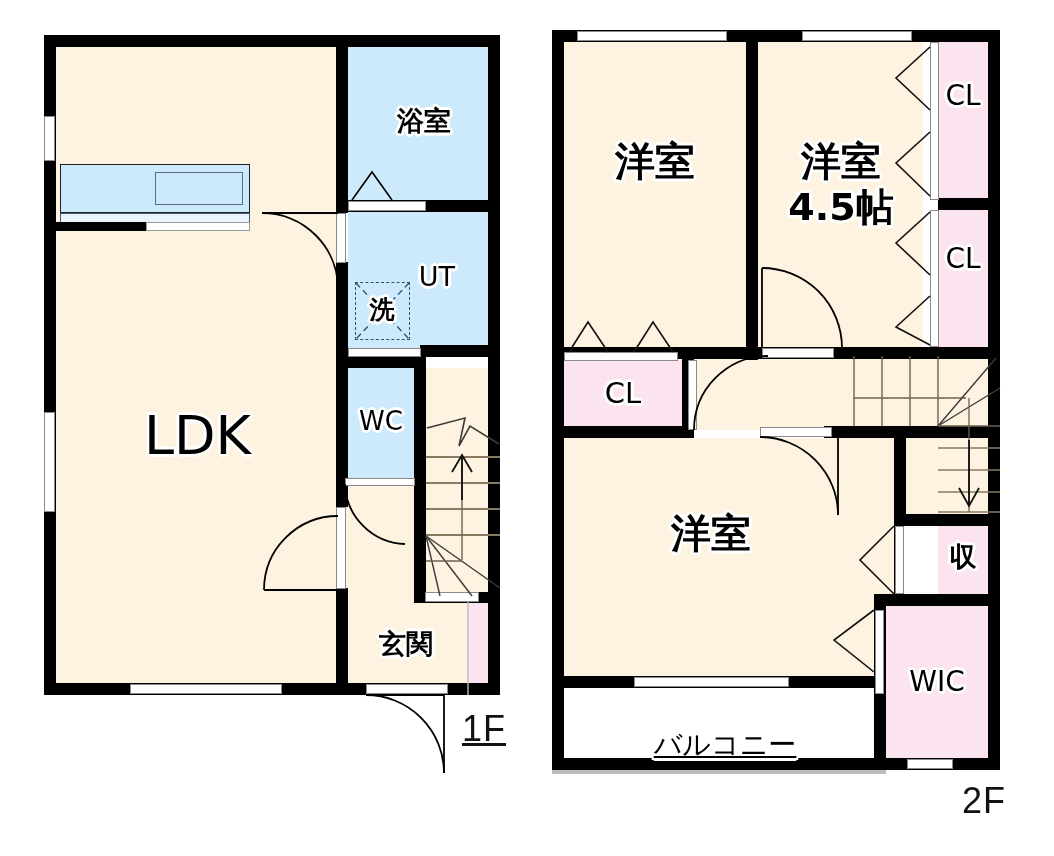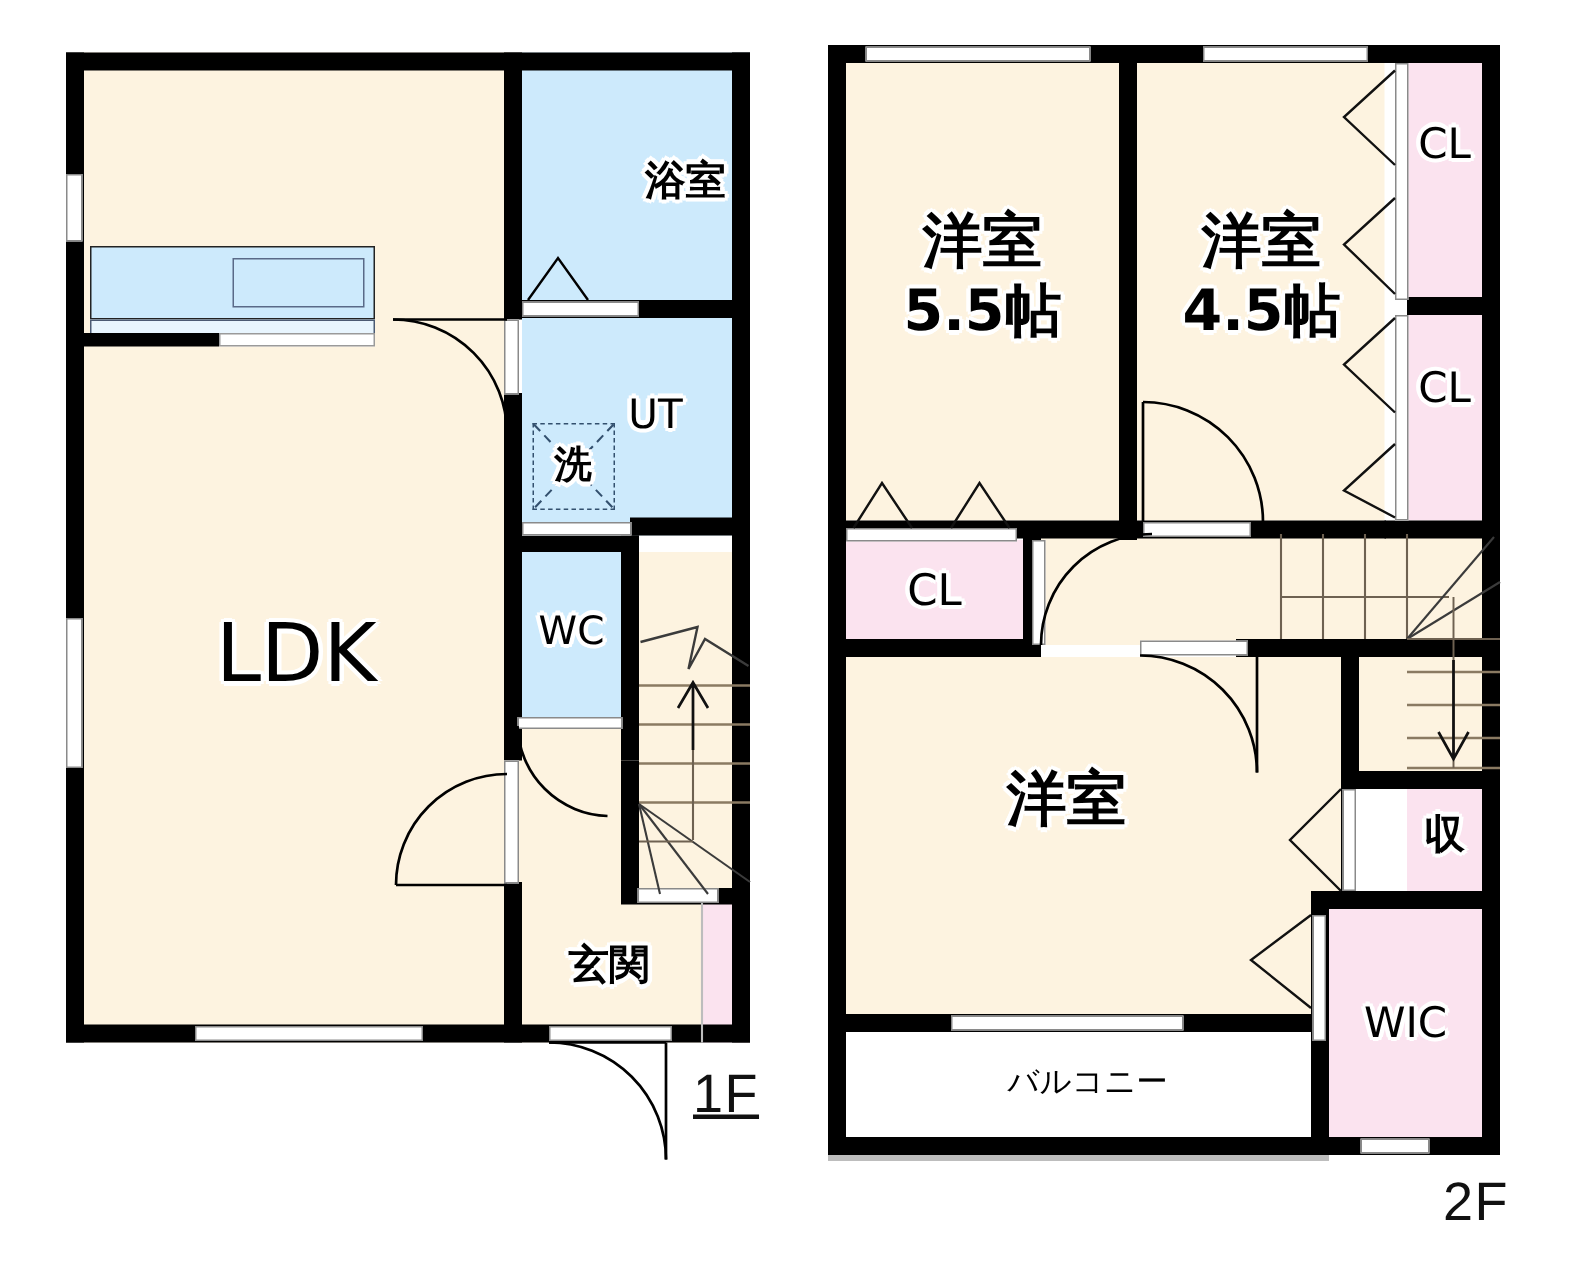--- a/index.html
+++ b/index.html
@@ -137,21 +137,21 @@
     <path d="M 462 500 L 462 455 M 452 472 L 462 455 L 472 472" fill="none" stroke="#111" stroke-width="1.8"></path>
 
     <line x1="426" y1="536" x2="500" y2="588" stroke="#3b3b3b" stroke-width="1.4"></line>
     <line x1="426" y1="536" x2="472" y2="596" stroke="#3b3b3b" stroke-width="1.4"></line>
     <line x1="426" y1="536" x2="440" y2="596" stroke="#3b3b3b" stroke-width="1.4"></line>
     <line x1="426" y1="561" x2="462" y2="561" stroke="#6e6151" stroke-width="1.4"></line>
   </svg>
 
   <div class="label lbl-jp" style="left:100px;top:408px;width:195px;font-size:54px;font-weight:500;">LDK</div>
 
-  <div class="label lbl-jp" style="left:364px;top:107px;width:120px;font-size:27px;font-weight:600;text-align:right;">浴室</div>
+  <div class="label lbl-jp" style="left:364px;top:107px;width:120px;font-size:27px;font-weight:600;">浴室</div>
   <div class="label lbl-jp" style="left:400px;top:263px;width:74px;font-size:27px;font-weight:500;">UT</div>
   <div class="label lbl-jp" style="left:356px;top:297px;width:52px;font-size:25px;font-weight:600;">洗</div>
   <div class="label lbl-jp" style="left:345px;top:408px;width:72px;font-size:26px;font-weight:500;">WC</div>
   <div class="label lbl-jp" style="left:356px;top:630px;width:100px;font-size:27px;font-weight:600;">玄関</div>
 
   <div class="floortag" style="left:462px;top:708px;text-decoration:underline;">1F</div>
 </div>
 
 <div class="plan" id="floor2" style="left:534px;top:0;width:520px;height:856px;">
 
@@ -265,32 +265,31 @@
     <line x1="404" y1="448" x2="466" y2="448" stroke="#8a7a62" stroke-width="1.6"></line>
     <line x1="404" y1="470" x2="466" y2="470" stroke="#8a7a62" stroke-width="1.6"></line>
     <line x1="404" y1="492" x2="466" y2="492" stroke="#8a7a62" stroke-width="1.6"></line>
     <line x1="404" y1="512" x2="466" y2="512" stroke="#8a7a62" stroke-width="1.6"></line>
     <line x1="435" y1="398" x2="435" y2="512" stroke="#6e6151" stroke-width="1.3"></line>
 
     <path d="M 435 440 L 435 505 M 425 488 L 435 506 L 445 488" fill="none" stroke="#111" stroke-width="1.8"></path>
   </svg>
 
   <div class="label lbl-jp" style="left:56px;top:140px;width:130px;font-size:40px;font-weight:600;">洋室</div>
-  <div class="label lbl-jp" style="left:46px;top:188px;width:150px;font-size:38px;font-weight:600;">5.5帖</div>
 
   <div class="label lbl-jp" style="left:242px;top:140px;width:130px;font-size:40px;font-weight:600;">洋室</div>
   <div class="label lbl-jp" style="left:232px;top:188px;width:150px;font-size:38px;font-weight:600;">4.5帖</div>
 
   <div class="label lbl-jp" style="left:404px;top:82px;width:50px;font-size:28px;font-weight:500;line-height:1.0;">CL</div>
   <div class="label lbl-jp" style="left:404px;top:245px;width:50px;font-size:28px;font-weight:500;line-height:1.0;">CL</div>
 
   <div class="label lbl-jp" style="left:46px;top:378px;width:86px;font-size:29px;font-weight:500;">CL</div>
 
   <div class="label lbl-jp" style="left:112px;top:512px;width:130px;font-size:40px;font-weight:600;">洋室</div>
 
   <div class="label lbl-jp" style="left:404px;top:543px;width:50px;font-size:27px;font-weight:600;">収</div>
 
   <div class="label lbl-jp" style="left:355px;top:667px;width:96px;font-size:28px;font-weight:500;">WIC</div>
 
-  <div class="label lbl-jp" style="left:76px;top:710px;width:230px;font-size:21px;font-weight:500;">バルコニー</div>
+  <div class="label lbl-jp" style="left:76px;top:730px;width:230px;font-size:28px;font-weight:500;text-decoration:underline;">バルコニー</div>
 
   <div class="floortag" style="left:428px;top:780px;">2F</div>
 </div>
 
 </body></html>

